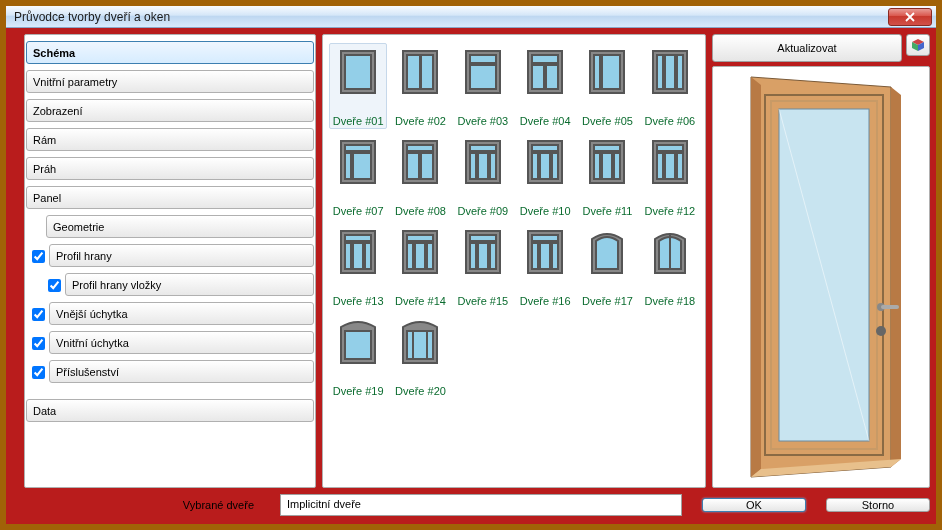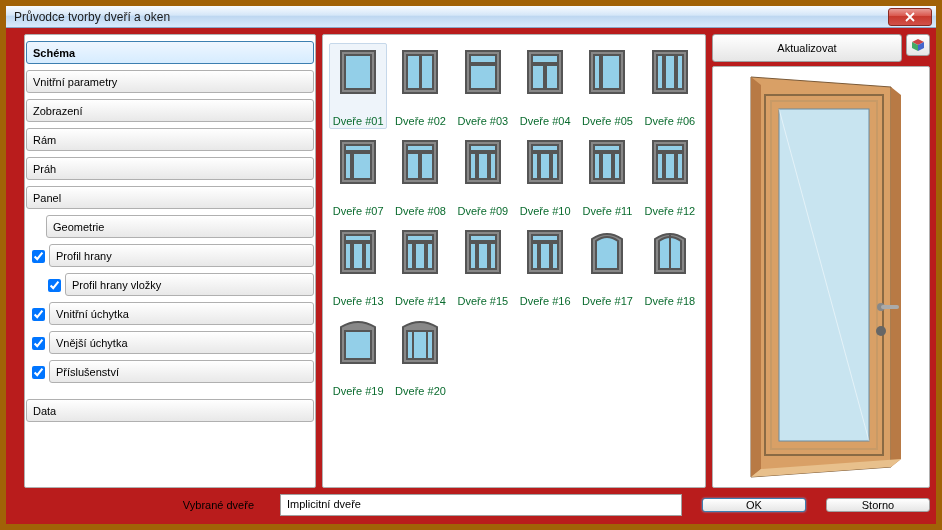--- a/index.html
+++ b/index.html
@@ -79,26 +79,26 @@
           <button class="nav-btn">Profil hrany</button>
         </div>
 
         <div class="nav-sub-check nav-sub2">
           <input type="checkbox" checked="" style="">
           <button class="nav-btn">Profil hrany vložky</button>
         </div>
 
         <div class="nav-sub-check">
           <input type="checkbox" checked="" style="">
+          <button class="nav-btn">Vnější úchytka</button>
+        </div>
+
+        <div class="nav-sub-check">
+          <input type="checkbox" checked="" style="">
           <button class="nav-btn">Vnitřní úchytka</button>
-        </div>
-
-        <div class="nav-sub-check">
-          <input type="checkbox" checked="" style="">
-          <button class="nav-btn">Vnější úchytka</button>
         </div>
 
         <div class="nav-sub-check">
           <input type="checkbox" checked="" style="">
           <button class="nav-btn">Příslušenství</button>
         </div>
 
         <div style="height:10px"></div>
         <button class="nav-btn">Data</button>
       </div>

